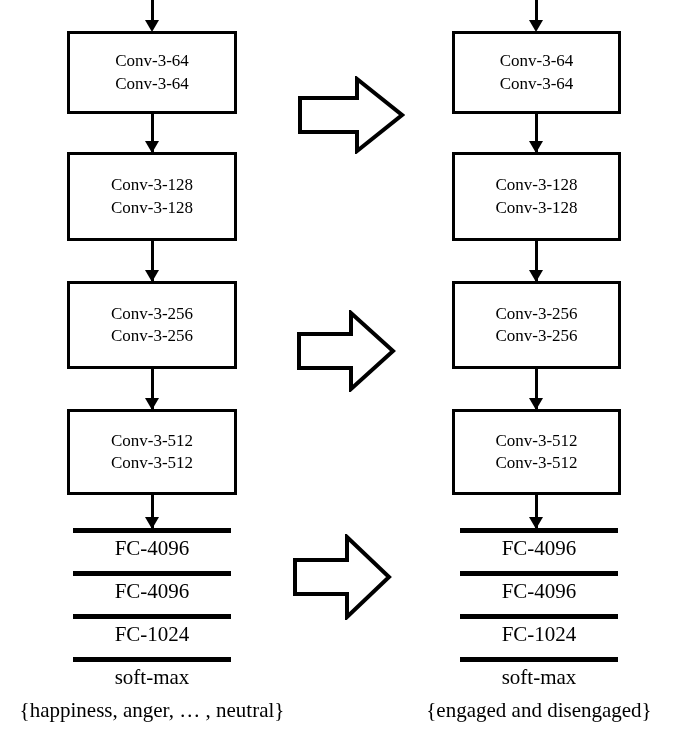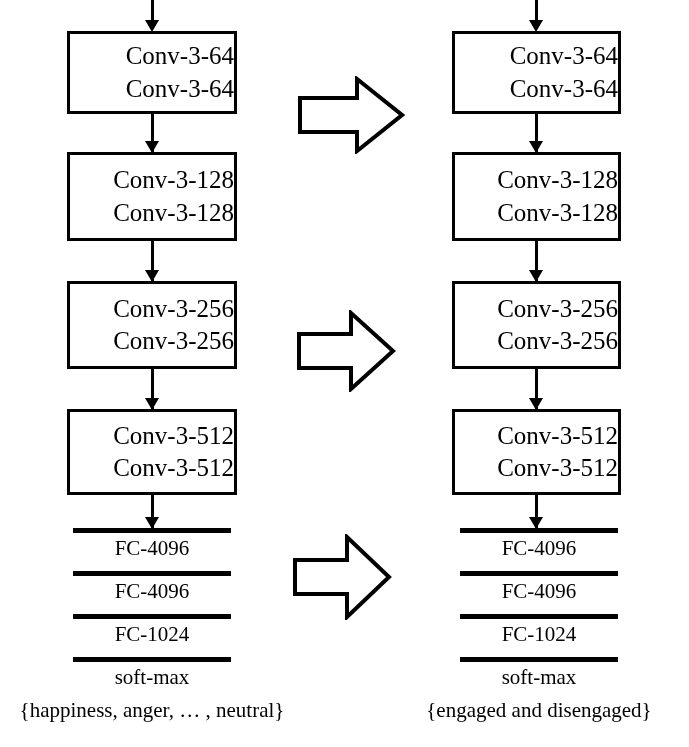--- a/index.html
+++ b/index.html
@@ -22,24 +22,24 @@
   #col-left  { left: 0px;   width: 300px; }
   #col-right { left: 385px; width: 304px; }
 
   .conv-box {
     position: absolute;
     border: 3px solid #000000;
     background: #ffffff;
     box-sizing: border-box;
     display: flex;
     flex-direction: column;
-    align-items: flex-end;
+    align-items: center;
     justify-content: center;
     line-height: 1.30;
-    font-size: 25px;
+    font-size: 17px;
   }
   .conv-line { white-space: nowrap; }
 
   .connector {
     position: absolute;
     width: 0;
     height: 0;
   }
   .connector .shaft {
     position: absolute;

